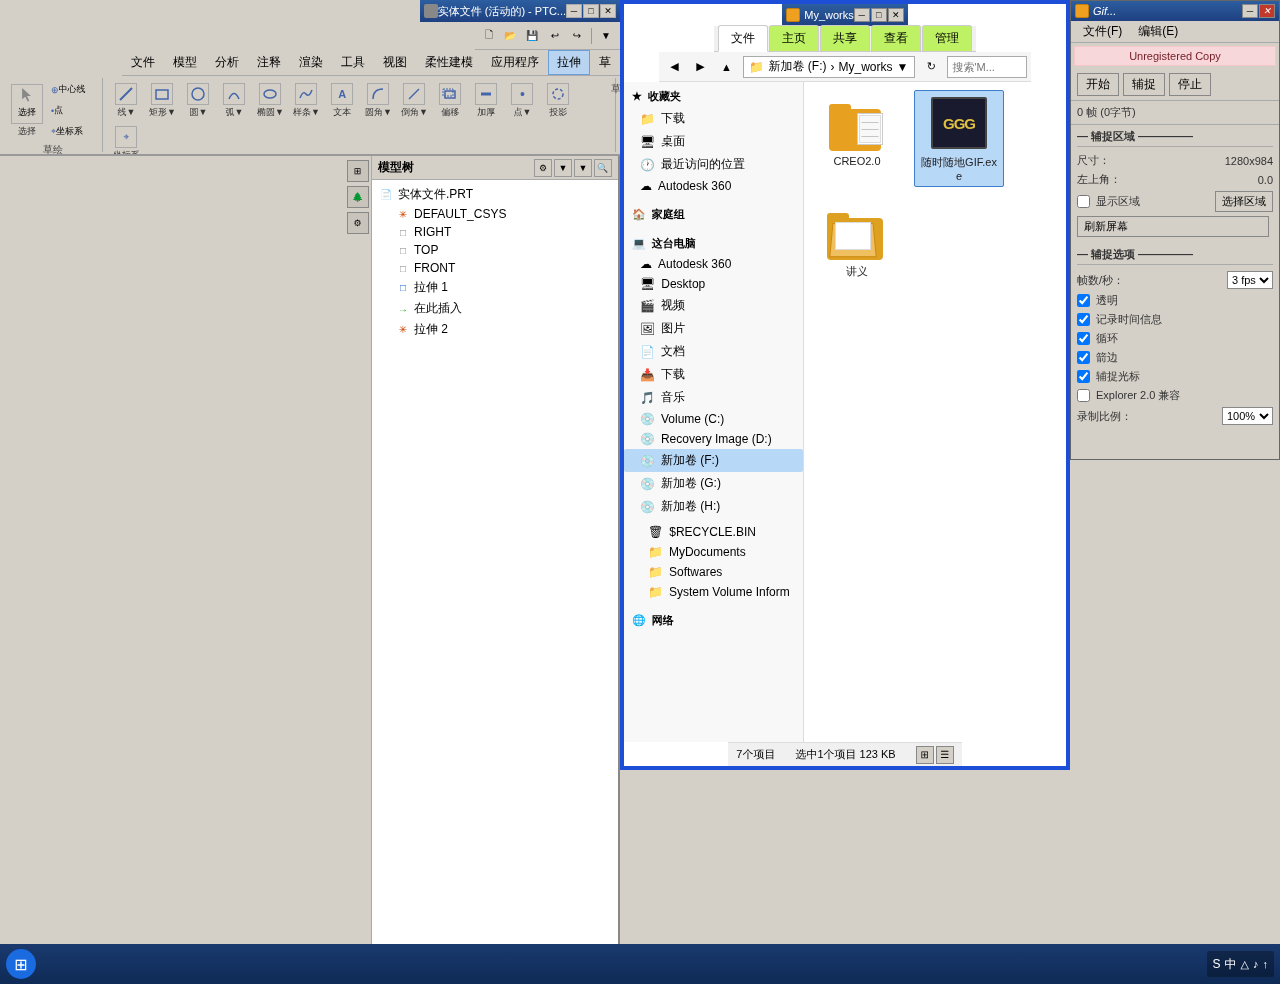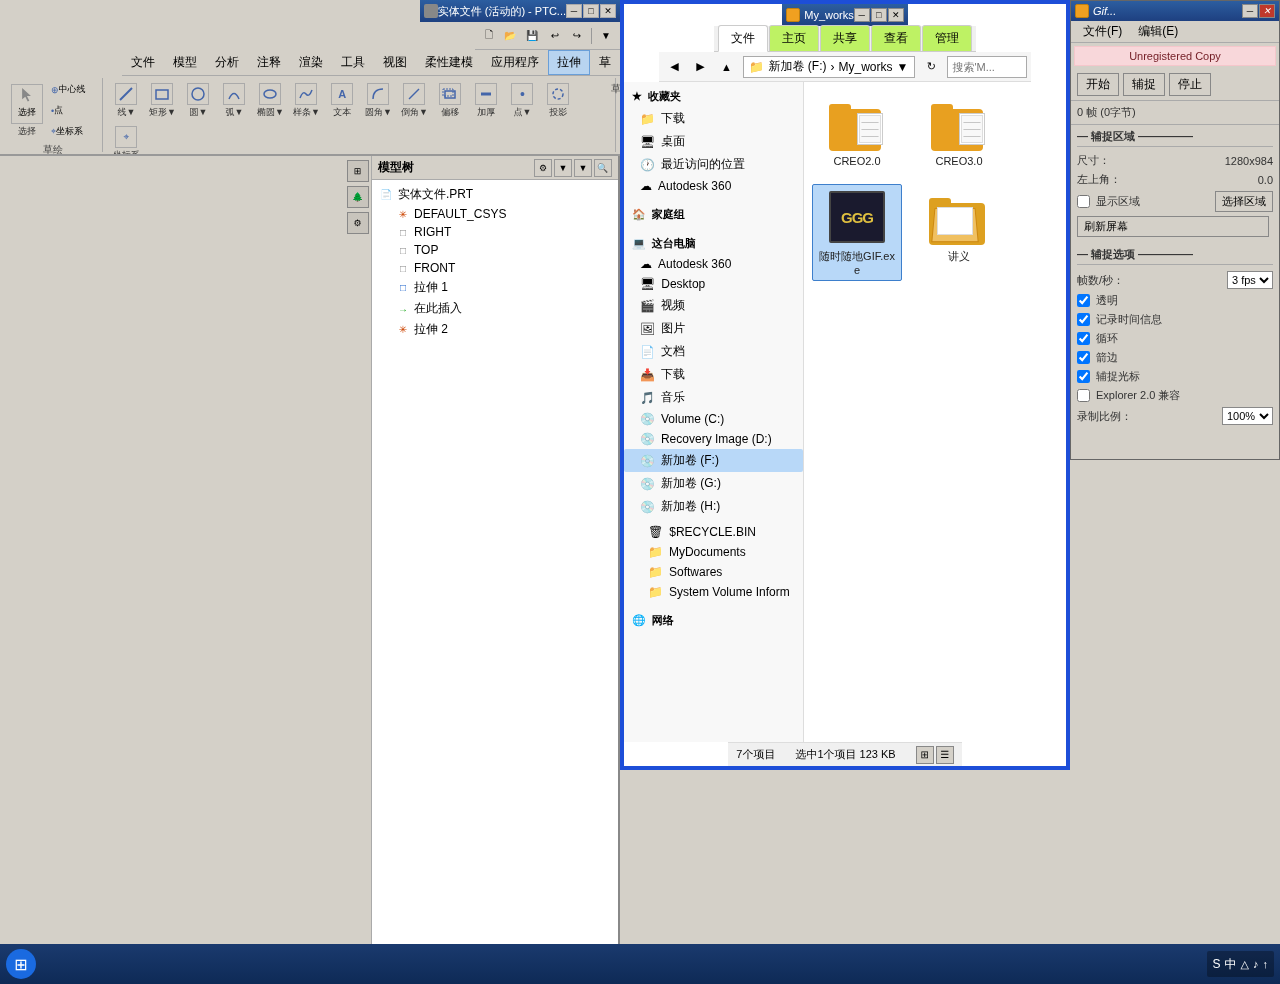--- a/index.html
+++ b/index.html
@@ -548,35 +548,20 @@
             <div style="position:absolute;bottom:8px;right:8px;width:22px;height:28px;background:#f8f8f8;border:1px solid #ddd;font-size:8px;color:#888;display:flex;align-items:center;justify-content:center;flex-direction:column;gap:1px;">
               <span style="font-size:6px;line-height:1;">────</span>
               <span style="font-size:6px;line-height:1;">────</span>
               <span style="font-size:6px;line-height:1;">────</span>
             </div>
           </div>
         </div>
         <div class="fe-file-name">CREO2.0</div>
       </div>
 
-      <div class="fe-file-item">
-        <div class="fe-file-icon">
-          <div style="position:relative;width:64px;height:56px;">
-            <div style="position:absolute;bottom:0;left:4px;width:52px;height:42px;background:#e8a020;border-radius:0 4px 4px 4px;"></div>
-            <div style="position:absolute;bottom:38px;left:4px;width:22px;height:9px;background:#e8a020;border-radius:3px 3px 0 0;"></div>
-            <div style="position:absolute;bottom:6px;right:6px;width:26px;height:32px;background:white;border:1px solid #ccc;"></div>
-            <div style="position:absolute;bottom:8px;right:8px;width:22px;height:28px;background:#f8f8f8;border:1px solid #ddd;font-size:8px;color:#888;display:flex;align-items:center;justify-content:center;flex-direction:column;gap:1px;">
-              <span style="font-size:6px;line-height:1;">────</span>
-              <span style="font-size:6px;line-height:1;">────</span>
-              <span style="font-size:6px;line-height:1;">────</span>
-            </div>
-          </div>
-        </div>
-        <div class="fe-file-name">CREO3.0</div>
-      </div>
 
       <div class="fe-file-item selected" style="background:#b8d8f8;border:1px solid #3d7fcc;">
         <div class="fe-file-icon">
           <div style="width:56px;height:52px;background:#1a1a2e;border:2px solid #444;display:flex;align-items:center;justify-content:center;border-radius:2px;flex-direction:column;">
             <span style="color:#e0c040;font-size:15px;font-weight:bold;letter-spacing:-1px;">GGG</span>
           </div>
         </div>
         <div class="fe-file-name">随时随地GIF.exe</div>
       </div>
 

